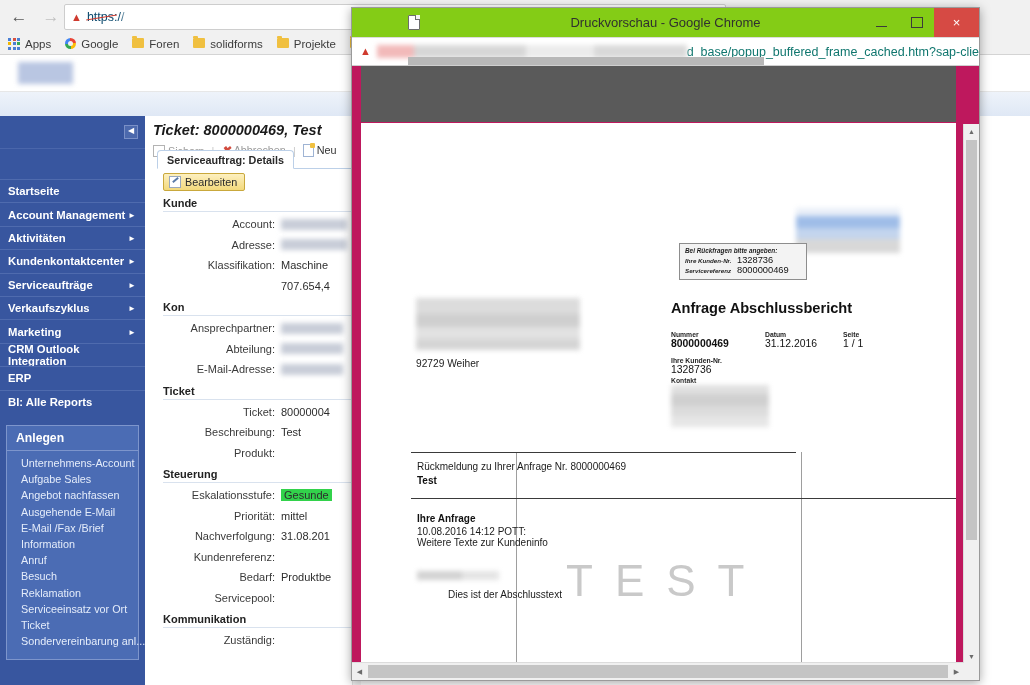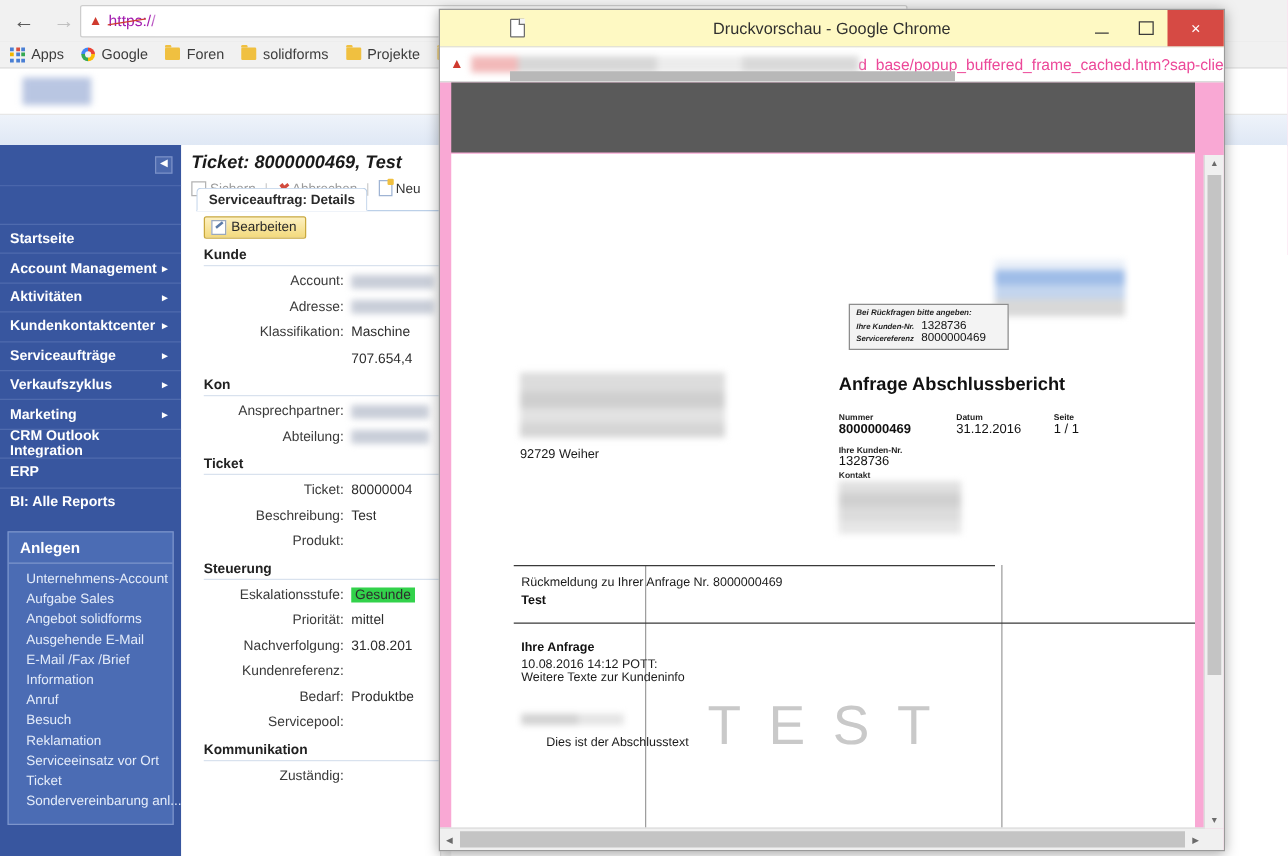--- a/index.html
+++ b/index.html
@@ -12,21 +12,21 @@
   .root{position:relative;width:1030px;height:685px;}
 
   
   .bg-browser{position:absolute;left:0;top:0;width:1030px;height:685px;background:#ffffff;}
   .bg-toolbar{position:absolute;left:0;top:0;width:1030px;height:33px;background:#f1f1f1;border-bottom:1px solid #dcdcdc;}
   .nav-btns{position:absolute;left:8px;top:5px;display:flex;align-items:center;gap:10px;}
   .nav-btn{width:22px;height:22px;display:flex;align-items:center;justify-content:center;color:#5a5a5a;font-size:17px;line-height:1;}
   .nav-btn.disabled{color:#c0c0c0;}
   .omnibox{position:absolute;left:64px;top:4px;width:660px;height:24px;background:#fff;border:1px solid #cdcdcd;border-radius:2px;display:flex;align-items:center;}
   .warn-tri{margin-left:6px;color:#cf3a2e;font-size:11px;line-height:1;}
-  .url-https{margin-left:5px;color:#a21caf;font-size:12.5px;position:relative;}
+  .url-https{margin-left:5px;color:#0c4a6e;font-size:12.5px;position:relative;}
   .url-https:after{content:"";position:absolute;left:-1px;right:8px;top:50%;height:1px;background:#cf3a2e;transform:rotate(-9deg);}
   .url-redact{flex:0 0 auto;height:15px;margin-left:0px;}
   .url-tail{color:#7d7d7d;font-size:12.5px;white-space:nowrap;overflow:hidden;}
   .bookmarks{position:absolute;left:0;top:33px;width:1030px;height:22px;background:#f1f1f1;border-bottom:1px solid #d4d4d4;display:flex;align-items:center;gap:14px;padding-left:8px;box-sizing:border-box;}
   .bm{display:flex;align-items:flex-start;gap:5px;font-size:11.5px;color:#3c3c3c;white-space:nowrap;}
   .apps-grid{display:grid;grid-template-columns:repeat(3,3px);grid-template-rows:repeat(3,3px);gap:1.5px;}
   .apps-grid i{background:#4a7fd4;display:block;width:3px;height:3px;}
   .apps-grid i:nth-child(2){background:#d94f3d;}
   .apps-grid i:nth-child(4){background:#f2b600;}
   .apps-grid i:nth-child(6){background:#34a853;}
@@ -54,21 +54,21 @@
   .anlegen{margin:0 6px;background:#4b6cb4;border:1px solid #7d95cc;}
   .anlegen-hd{height:24px;display:flex;align-items:center;padding-left:9px;color:#ffffff;font-size:12.2px;font-weight:bold;border-bottom:1px solid #7d95cc;}
   .anlegen-list{padding:4px 0 10px 0;}
   .anlegen-list a{display:block;padding:2.1px 0 2.1px 14px;color:#e4ecfa;font-size:10.8px;text-decoration:none;white-space:nowrap;}
 
   
   .work{position:absolute;left:145px;top:116px;width:215px;height:569px;background:#ffffff;overflow:hidden;}
   .wa-title{font-size:14.5px;font-weight:bold;font-style:italic;color:#1a1a1a;padding:6px 0 4px 8px;white-space:nowrap;}
   .wa-tools{display:flex;align-items:center;gap:7px;padding:2px 0 5px 8px;font-size:10.8px;color:#9a9a9a;}
   .wa-tools .sep{color:#c9c9c9;}
-  .wa-tools .tool{display:flex;align-items:center;gap:3px;white-space:nowrap;}
+  .wa-tools .tool{display:flex;gap:3px;white-space:nowrap;}
   .ic-save{width:10px;height:10px;border:1.4px solid #b3b3b3;background:#fff;display:inline-block;}
   .ic-x{color:#d24b3e;font-weight:bold;font-size:11px;}
   .ic-new{width:9px;height:11px;border:1.2px solid #9fb4d4;background:#fff;display:inline-block;position:relative;}
   .ic-new:after{content:"";position:absolute;right:-2px;top:-2px;width:5px;height:5px;background:#f0c040;border-radius:1px;}
   .wa-tools .tool.active{color:#333;}
 
   .panel{margin:6px 0 0 12px;border-top:1px solid #bcd0e8;background:#ffffff;position:relative;height:540px;}
   .tabstrip{position:absolute;left:0;top:-19px;height:19px;display:flex;align-items:flex-end;}
   .tab{background:#ffffff;border:1px solid #bcd0e8;border-bottom:1px solid #ffffff;border-radius:4px 4px 0 0;padding:3px 9px 2px 9px;font-size:10.8px;font-weight:bold;color:#2a2a2a;white-space:nowrap;}
   .btn-edit{display:inline-flex;align-items:center;gap:4px;margin:4px 0 0 6px;padding:2px 7px 2px 5px;background:linear-gradient(180deg,#fdf0c0 0%,#f3d97c 100%);border:1px solid #c9a83c;border-radius:2px;font-size:10.8px;color:#2a2a2a;}
@@ -78,37 +78,37 @@
   .grp-rule{height:1px;background:#d9e2ee;margin:0 0 2px 6px;}
   .fld{display:flex;align-items:center;height:20.5px;font-size:11px;}
   .fld .lbl{width:118px;text-align:right;color:#3a3a3a;padding-right:6px;white-space:nowrap;}
   .fld .val{color:#2d2d2d;white-space:nowrap;overflow:hidden;}
   .fld .val.green{background:#32d24b;padding:0 3px;}
   .blurval{height:11px;border-radius:1px;}
   .work-scroll{position:absolute;left:352px;top:116px;width:8px;height:569px;background:#f3f3f3;border-left:1px solid #e0e0e0;}
 
   
   .pv{position:absolute;left:351px;top:7px;width:627px;height:672px;background:#f0f0f0;border:1px solid #9a9a9a;box-shadow:0 2px 10px rgba(0,0,0,.35);}
-  .pv-title{height:29px;background:#fef9c3;border-bottom:1px solid #dcdcdc;display:flex;align-items:center;position:relative;padding-left:46px;}
+  .pv-title{height:29px;background:#84cc16;border-bottom:1px solid #dcdcdc;display:flex;align-items:center;position:relative;padding-left:46px;}
   .pv-doc-ic{margin-left:10px;width:10px;height:13px;border:1.2px solid #6d6d6d;border-radius:1px;position:relative;background:#fff;}
   .pv-doc-ic:after{content:"";position:absolute;right:-1px;top:-1px;width:4px;height:4px;background:#f4f4f4;border-left:1.2px solid #6d6d6d;border-bottom:1.2px solid #6d6d6d;}
   .pv-title-txt{position:absolute;left:0;right:0;text-align:center;font-size:13px;color:#30302f;}
   .pv-winbtns{position:absolute;right:0;top:0;height:29px;display:flex;align-items:stretch;}
   .wb{width:35px;display:flex;align-items:center;justify-content:center;color:#3b3b3b;font-size:12px;}
   .wb.close{width:45px;background:#d64a44;color:#fff;font-size:13px;}
   .wb .minus{display:block;width:11px;height:1px;background:#3b3b3b;margin-top:8px;}
   .wb .sq{display:block;width:10px;height:9px;border:1.3px solid #3b3b3b;}
 
   .pv-urlbar{height:27px;background:#ffffff;border-bottom:1px solid #cfcfcf;display:flex;align-items:center;position:relative;overflow:hidden;}
   .pv-urlbar .warn-tri{margin-left:8px;font-size:11px;}
   .pv-url-redact{height:13px;margin-left:6px;}
-  .pv-url-tail{font-size:12.5px;color:#ec4899;white-space:nowrap;}
+  .pv-url-tail{font-size:12.5px;color:#0f766e;white-space:nowrap;}
   .pv-url-drag{position:absolute;left:56px;bottom:0;height:8px;width:356px;background:#b8b8b8;}
 
-  .pv-body{position:absolute;left:0;top:58px;right:0;bottom:0;background:#f9a8d4;}
+  .pv-body{position:absolute;left:0;top:58px;right:0;bottom:0;background:#be185d;}
   .pv-gray{position:absolute;left:9px;top:0;right:23px;height:56px;background:#5a5a5a;}
   .page{position:absolute;left:9px;top:57px;right:23px;bottom:17px;background:#ffffff;overflow:hidden;}
 
   
   .doc-logo{position:absolute;right:56px;top:85px;width:104px;height:45px;}
   .ref-box{position:absolute;left:318px;top:120px;width:128px;border:1px solid #8d8d8d;background:#f3f3f3;padding:3px 4px 4px 5px;box-sizing:border-box;}
   .ref-hd{font-size:6.4px;font-weight:bold;font-style:italic;color:#1d1d1d;margin-bottom:1px;}
   .ref-row{display:flex;align-items:baseline;gap:4px;}
   .ref-k{font-size:6.2px;font-style:italic;font-weight:bold;color:#1d1d1d;width:48px;}
   .ref-v{font-size:9.3px;color:#111;}
@@ -126,21 +126,21 @@
   .wm{position:absolute;left:205px;top:433px;font-size:44px;letter-spacing:22px;color:#c9c9c9;font-weight:normal;}
   .vline{position:absolute;top:329px;width:1px;height:312px;background:#9e9e9e;}
   .hline{position:absolute;height:1px;background:#3a3a3a;}
 
   .b-sub{position:absolute;left:56px;top:338px;font-size:10px;color:#1b1b1b;}
   .b-subt{position:absolute;left:56px;top:352px;font-size:10px;font-weight:bold;color:#111;}
   .b-h{position:absolute;left:56px;top:390px;font-size:10px;font-weight:bold;color:#111;}
   .b-d{position:absolute;left:56px;top:403px;font-size:10px;color:#1b1b1b;}
   .b-t1{position:absolute;left:56px;top:414px;font-size:10px;color:#1b1b1b;}
   .b-blur{position:absolute;left:56px;top:448px;width:82px;height:9px;}
-  .b-t2{position:absolute;left:56px;top:466px;font-size:10px;color:#1b1b1b;padding-left:20px;}
+  .b-t2{position:absolute;left:67px;top:466px;font-size:10px;color:#1b1b1b;padding-left:20px;}
 
   
   .pv-vsb{position:absolute;right:0;top:58px;width:15px;bottom:17px;background:#f0f0f0;border-left:1px solid #dcdcdc;}
   .pv-vsb .arr{height:14px;display:flex;align-items:center;justify-content:center;font-size:7px;color:#6b6b6b;}
   .pv-vsb .thumb{position:absolute;left:2px;right:2px;top:16px;height:400px;background:#c4c4c4;}
   .pv-hsb{position:absolute;left:0;right:15px;bottom:0;height:17px;background:#f0f0f0;border-top:1px solid #dcdcdc;display:flex;align-items:center;}
   .pv-hsb .arr{width:15px;text-align:center;font-size:7px;color:#6b6b6b;}
   .pv-hsb .thumb{flex:1;height:13px;background:#c4c4c4;margin:0 1px;}
   .pv-corner{position:absolute;right:0;bottom:0;width:15px;height:17px;background:#f0f0f0;}
 
@@ -263,21 +263,21 @@
         <span>BI: Alle Reports</span>
       </div>
 
     <div class="nav-gap"></div>
 
     <div class="anlegen">
       <div class="anlegen-hd">Anlegen</div>
       <div class="anlegen-list">
         <a>Unternehmens-Account</a>
         <a>Aufgabe Sales</a>
-        <a>Angebot solidforms</a>
+        <a>Angebot nachfassen</a>
         <a>Ausgehende E-Mail</a>
         <a>E-Mail /Fax /Brief</a>
         <a>Information</a>
         <a>Anruf</a>
         <a>Besuch</a>
         <a>Reklamation</a>
         <a>Serviceeinsatz vor Ort</a>
         <a>Ticket</a>
         <a>Sondervereinbarung anl...</a>
       </div>
@@ -334,20 +334,24 @@
       <div class="grp">Kon</div>
       <div class="grp-rule"></div>
       <div class="fld">
           <span class="lbl">Ansprechpartner:</span>
           <span class="val blurval blur" style="width:62px;background:#c8cdd8;"></span>
         </div>
       <div class="fld">
           <span class="lbl">Abteilung:</span>
           <span class="val blurval blur" style="width:62px;background:#c8cdd8;"></span>
         </div>
+      <div class="fld">
+          <span class="lbl">E-Mail-Adresse:</span>
+          <span class="val blurval blur" style="width:62px;background:#c8cdd8;"></span>
+        </div>
 
       <div class="grp">Ticket</div>
       <div class="grp-rule"></div>
       <div class="fld">
           <span class="lbl">Ticket:</span>
           <span class="val">80000004</span>
         </div>
       <div class="fld">
           <span class="lbl">Beschreibung:</span>
           <span class="val">Test</span>

